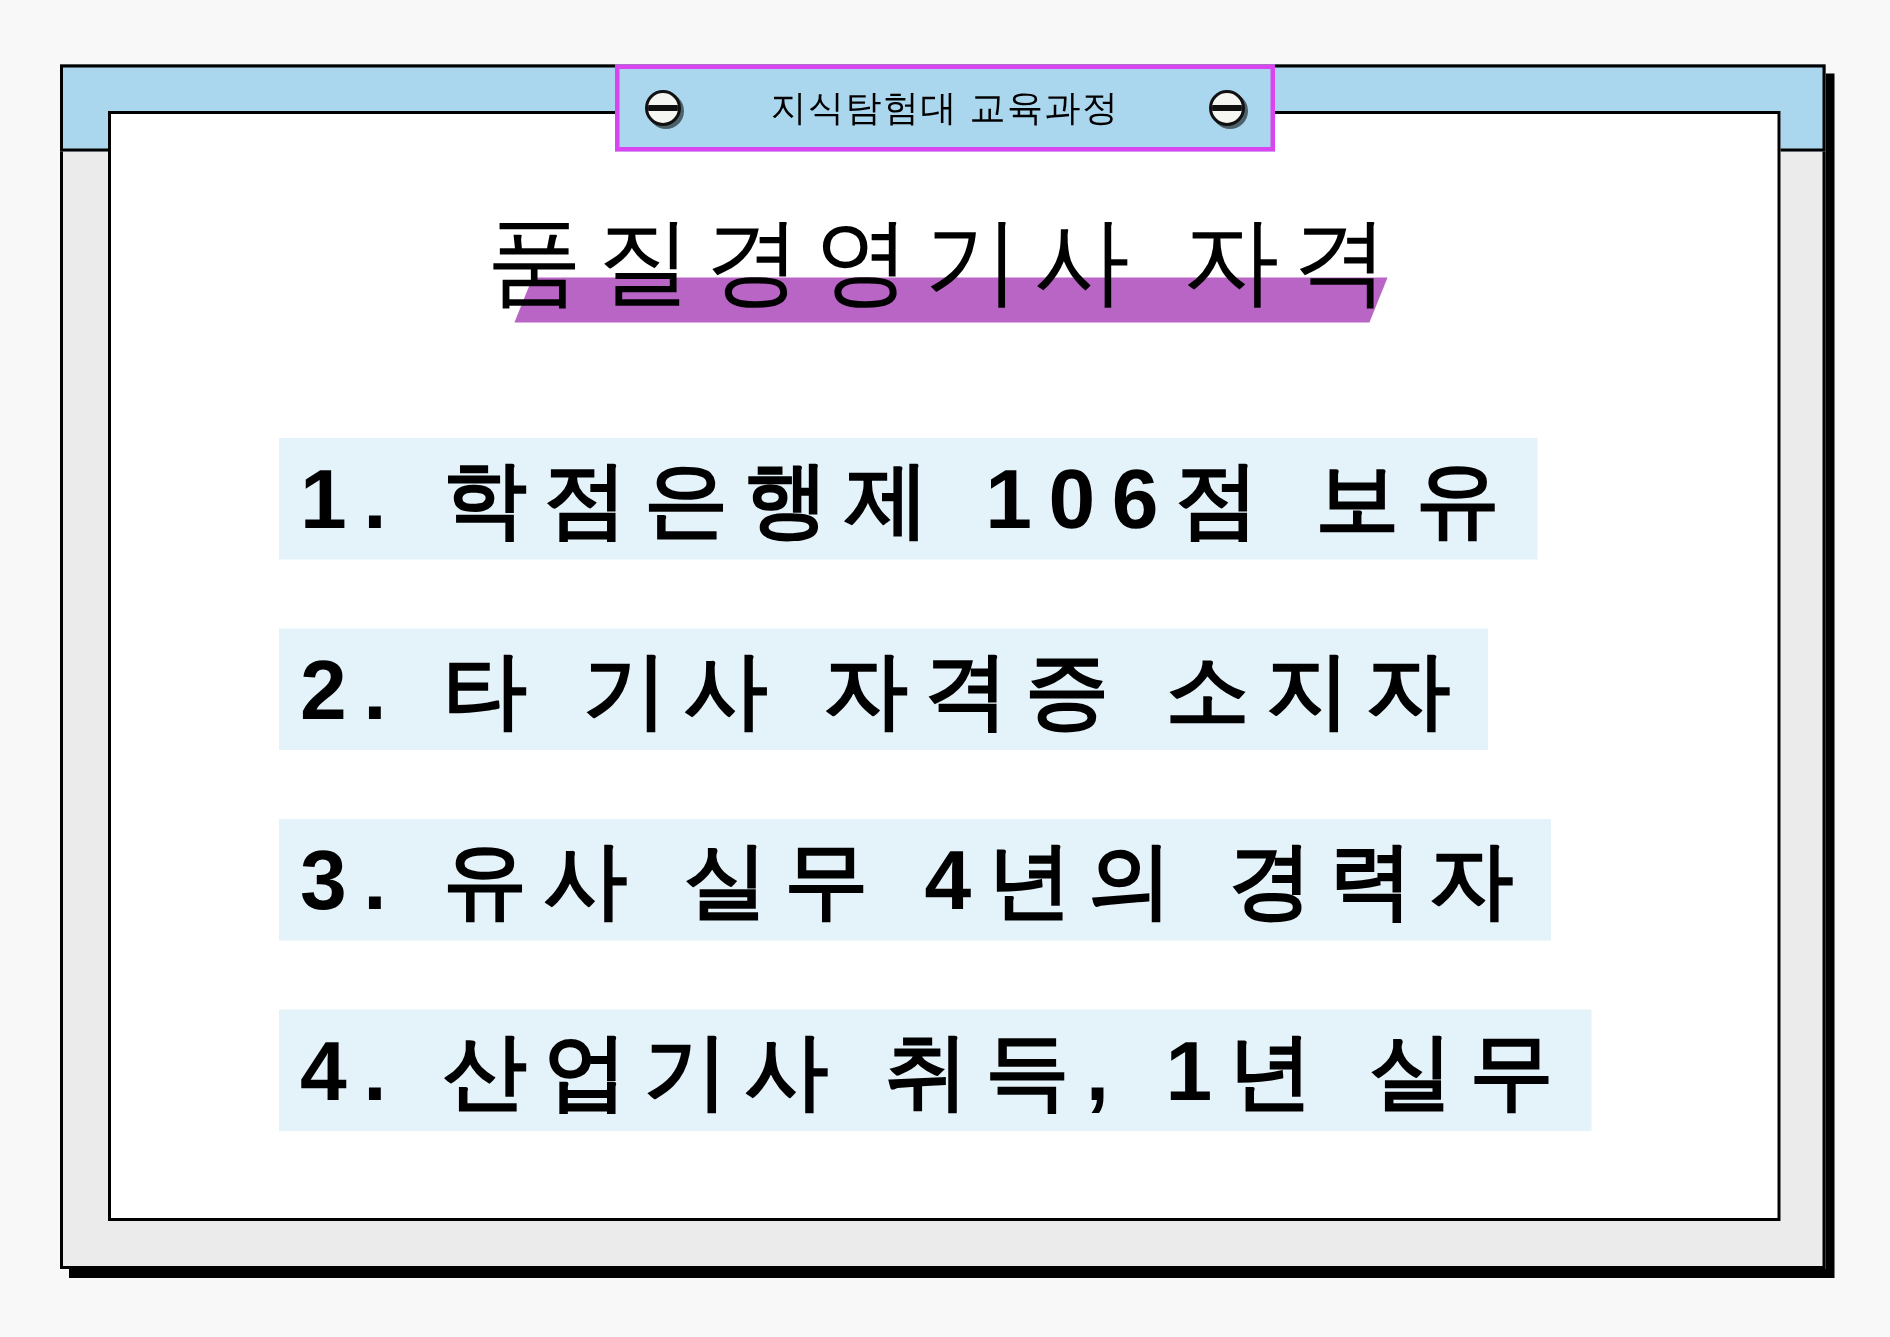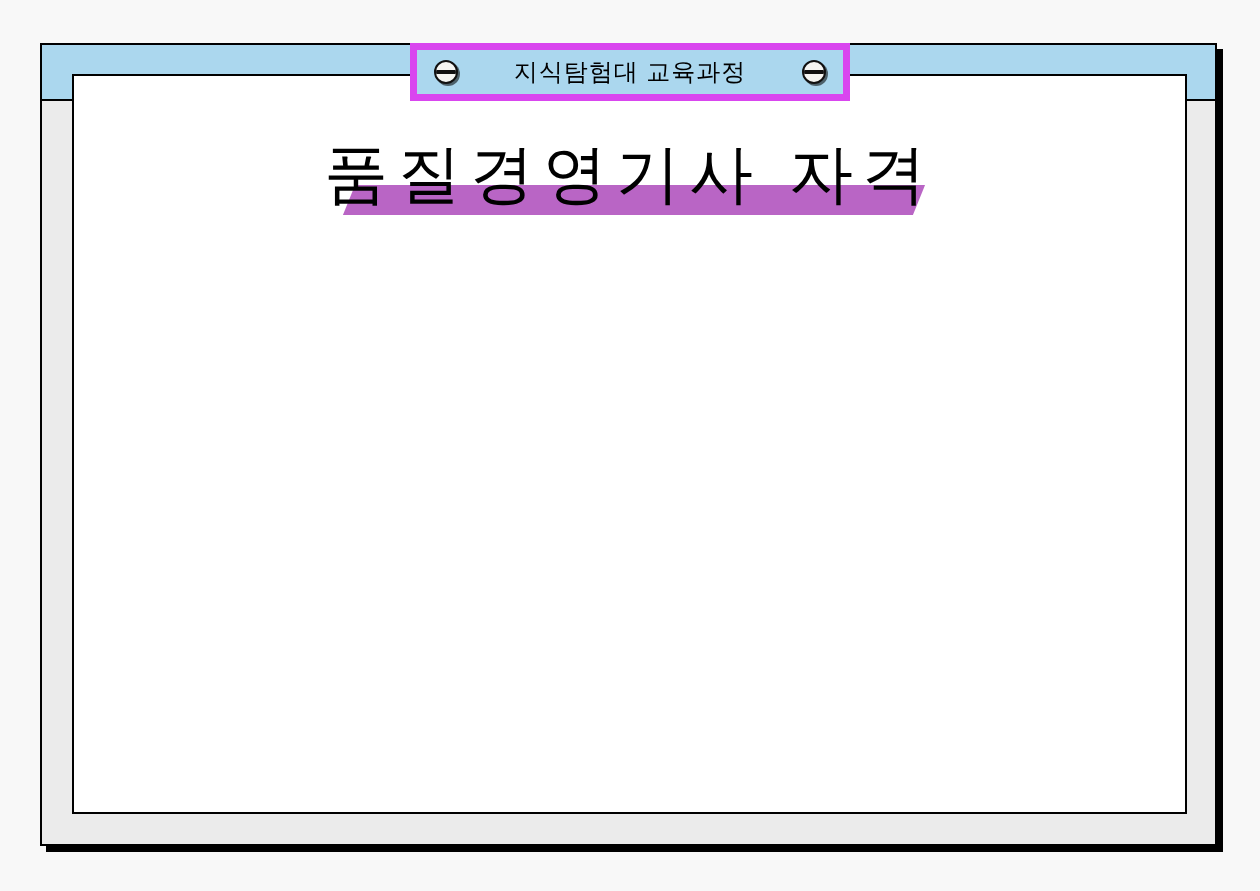--- a/index.html
+++ b/index.html
@@ -43,21 +43,21 @@
     background: #ffffff;
     border: 2px solid #000;
   }
   
   .tab {
     position: absolute;
     left: 410px; top: 43px;
     width: 440px; height: 58px;
     box-sizing: border-box;
     background: #abd7ee;
-    border: 7px solid #d946ef;
+    border: 3px solid #d946ef;
     display: flex;
     align-items: center;
     justify-content: space-between;
     padding: 0 17px;
   }
   .tab-label {
     flex: 1;
     text-align: center;
     font-size: 24px;
     letter-spacing: 1px;
@@ -138,14 +138,20 @@
     </span>
     <span class="tab-label">지식탐험대 교육과정</span>
     <span class="screw">
       <span class="screw-line"></span>
     </span>
   </div>
 
   <div class="title-highlight"></div>
   <div class="title-text">품질경영기사 자격</div>
 
+  <div class="items">
+    <div class="item">1. 학점은행제 106점 보유</div>
+    <div class="item">2. 타 기사 자격증 소지자</div>
+    <div class="item">3. 유사 실무 4년의 경력자</div>
+    <div class="item">4. 산업기사 취득, 1년 실무</div>
+  </div>
 
 </div>
 
 </body></html>

